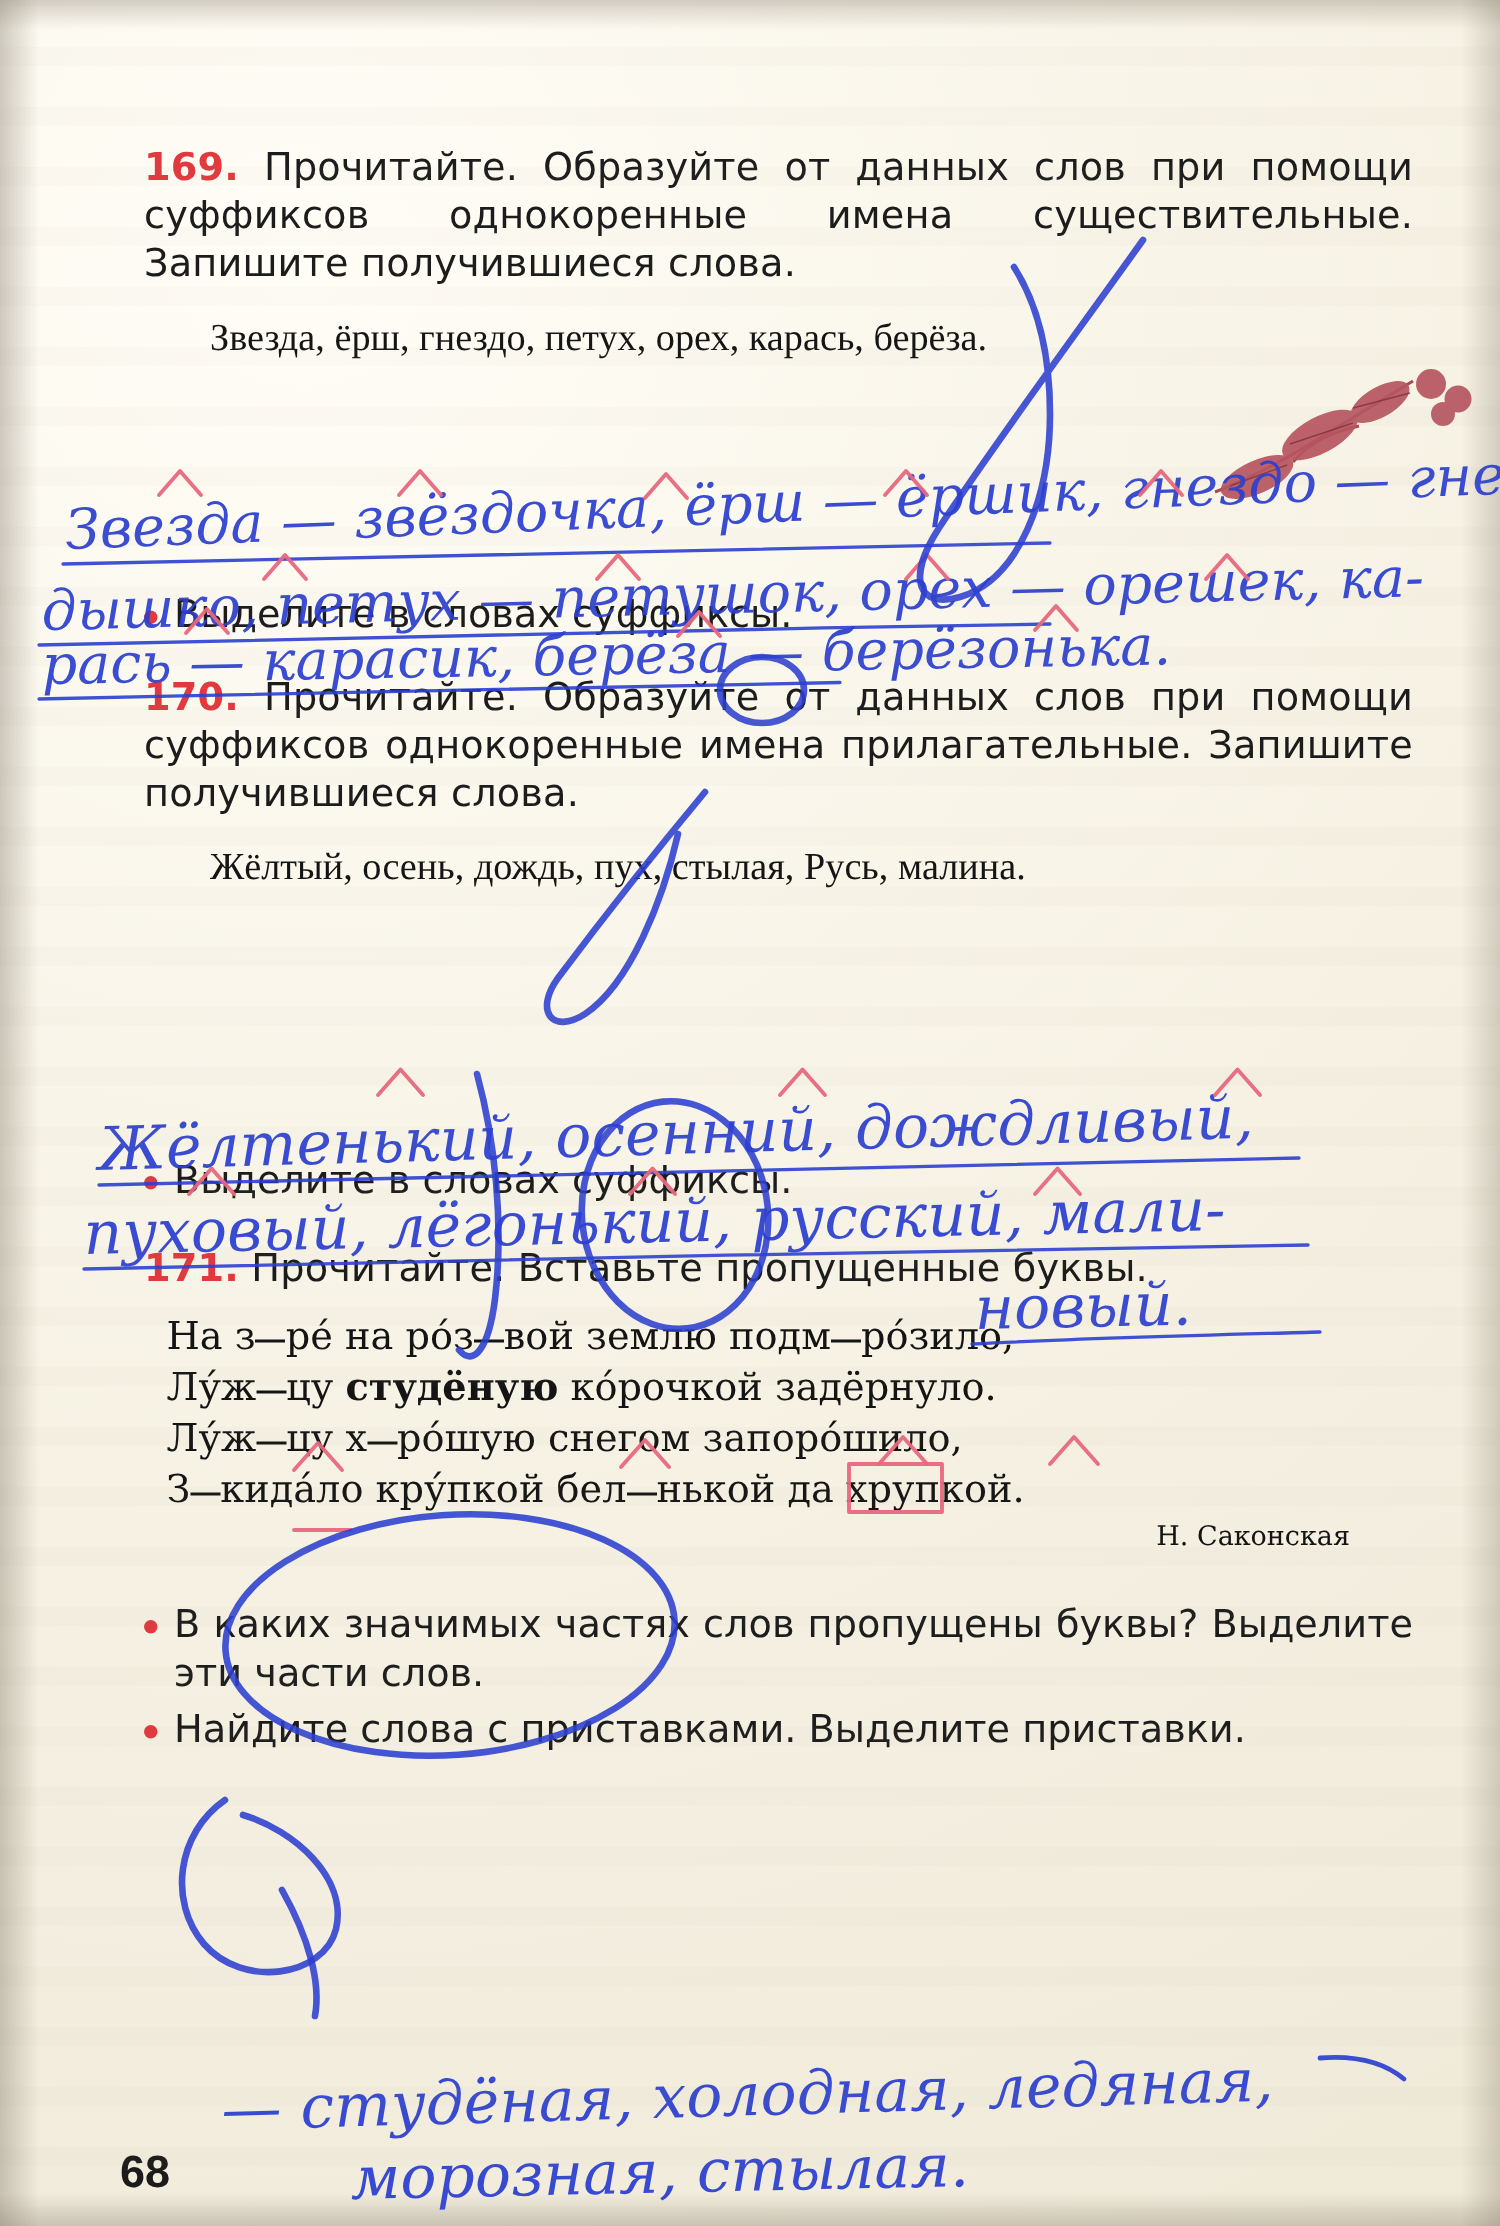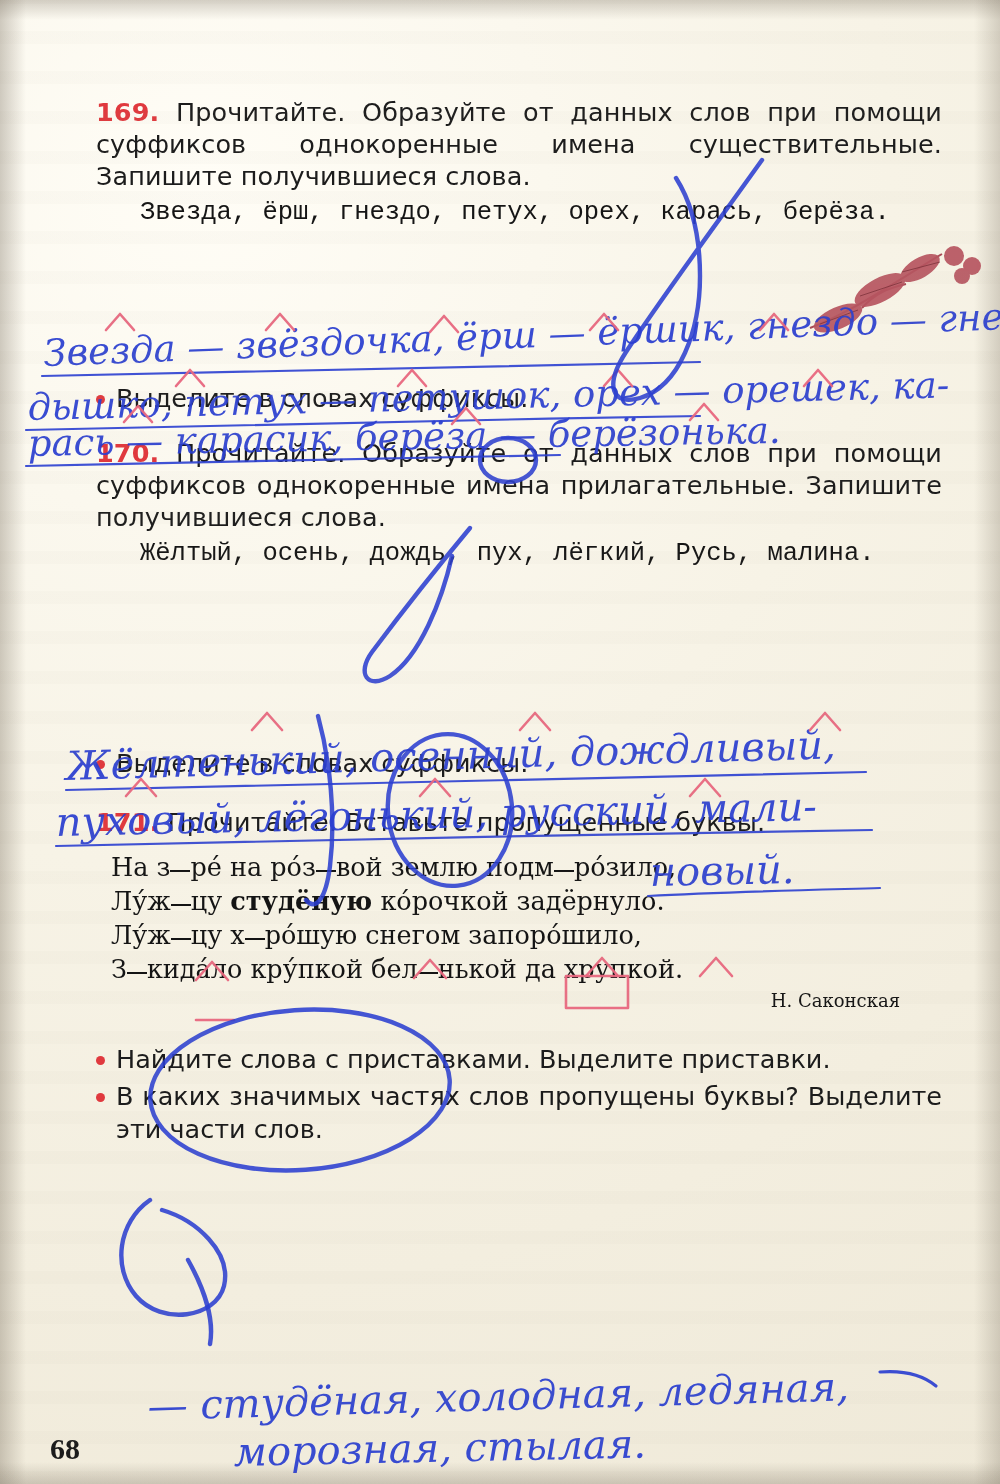--- a/index.html
+++ b/index.html
@@ -67,25 +67,25 @@
     color: #1c1c1c;
     text-align: justify;
     margin: 0;
     letter-spacing: .1px;
   }
   .ex-num {
     color: #e0393e;
     font-weight: bold;
   }
   .words {
-    font-family: Liberation Mono, monospace;
+    font-family: Liberation Serif, serif;
     font-size: 25.5px;
     line-height: 34px;
     color: #151515;
-    margin: 4px 0 0 0;
+    margin: 16px 0 0 0;
     text-align: justify;
     text-indent: 44px;
   }
   .bullet-line {
     display: flex;
     align-items: flex-start;
     gap: 11px;
     font-size: 25.5px;
     line-height: 33px;
     color: #1c1c1c;
@@ -119,26 +119,26 @@
     font-family: "DejaVu Serif", serif;
     font-size: 18px;
     text-align: right;
     margin-top: 4px;
     color: #141414;
     padding-right: 42px;
   }
 
   .pagenum {
     position: absolute;
-    left: 50px;
+    left: 80px;
     bottom: 18px;
     font-size: 30px;
     font-weight: bold;
     color: #1b1b1b;
-    font-family: Liberation Serif, serif;
+    font-family: Liberation Sans, sans-serif;
   }
 
   
   .hand {
     position: absolute;
     left: 0; top: 0;
     width: 1000px; height: 1484px;
     pointer-events: none;
   }
 
@@ -197,21 +197,21 @@
         <span class="dot"></span>
         <span class="bullet-text">Выделите в словах суффиксы.</span>
       </div>
     </div>
 
     <div class="ex" style="margin-top:22px">
       <p class="ex-p">
         <span class="ex-num">170.</span>
         <span>Прочитайте. Образуйте от данных слов при помощи суффиксов однокоренные имена прилагательные. Запишите получившиеся слова.</span>
       </p>
-      <p class="words">Жёлтый, осень, дождь, пух, лёгкий, Русь, малина.</p>
+      <p class="words">Жёлтый, осень, дождь, пух, стылая, Русь, малина.</p>
 
       <div style="height:172px"></div>
 
       <div class="bullet-line">
         <span class="dot"></span>
         <span class="bullet-text">Выделите в словах суффиксы.</span>
       </div>
     </div>
 
     <div class="ex" style="margin-top:26px">
@@ -226,25 +226,25 @@
         <div>Лу́ж<span class="gap"></span>цу х<span class="gap"></span>ро́шую снегом запоро́шило,</div>
         <div>З<span class="gap"></span>кида́ло кру́пкой бел<span class="gap"></span>нькой да хрупкой.</div>
       </div>
 
       <div class="author">Н. Саконская</div>
 
       <div style="height:28px"></div>
 
       <div class="bullet-line">
         <span class="dot"></span>
-        <span class="bullet-text">Найдите слова с приставками. Выделите приставки.</span>
+        <span class="bullet-text">В каких значимых частях слов пропущены буквы? Выделите эти части слов.</span>
       </div>
       <div class="bullet-line">
         <span class="dot"></span>
-        <span class="bullet-text">В каких значимых частях слов пропущены буквы? Выделите эти части слов.</span>
+        <span class="bullet-text">Найдите слова с приставками. Выделите приставки.</span>
       </div>
     </div>
 
   </div>
 
   <div class="pagenum">68</div>
 
   <svg class="hand" viewBox="0 0 1000 1484">
     <defs>
       <style>

